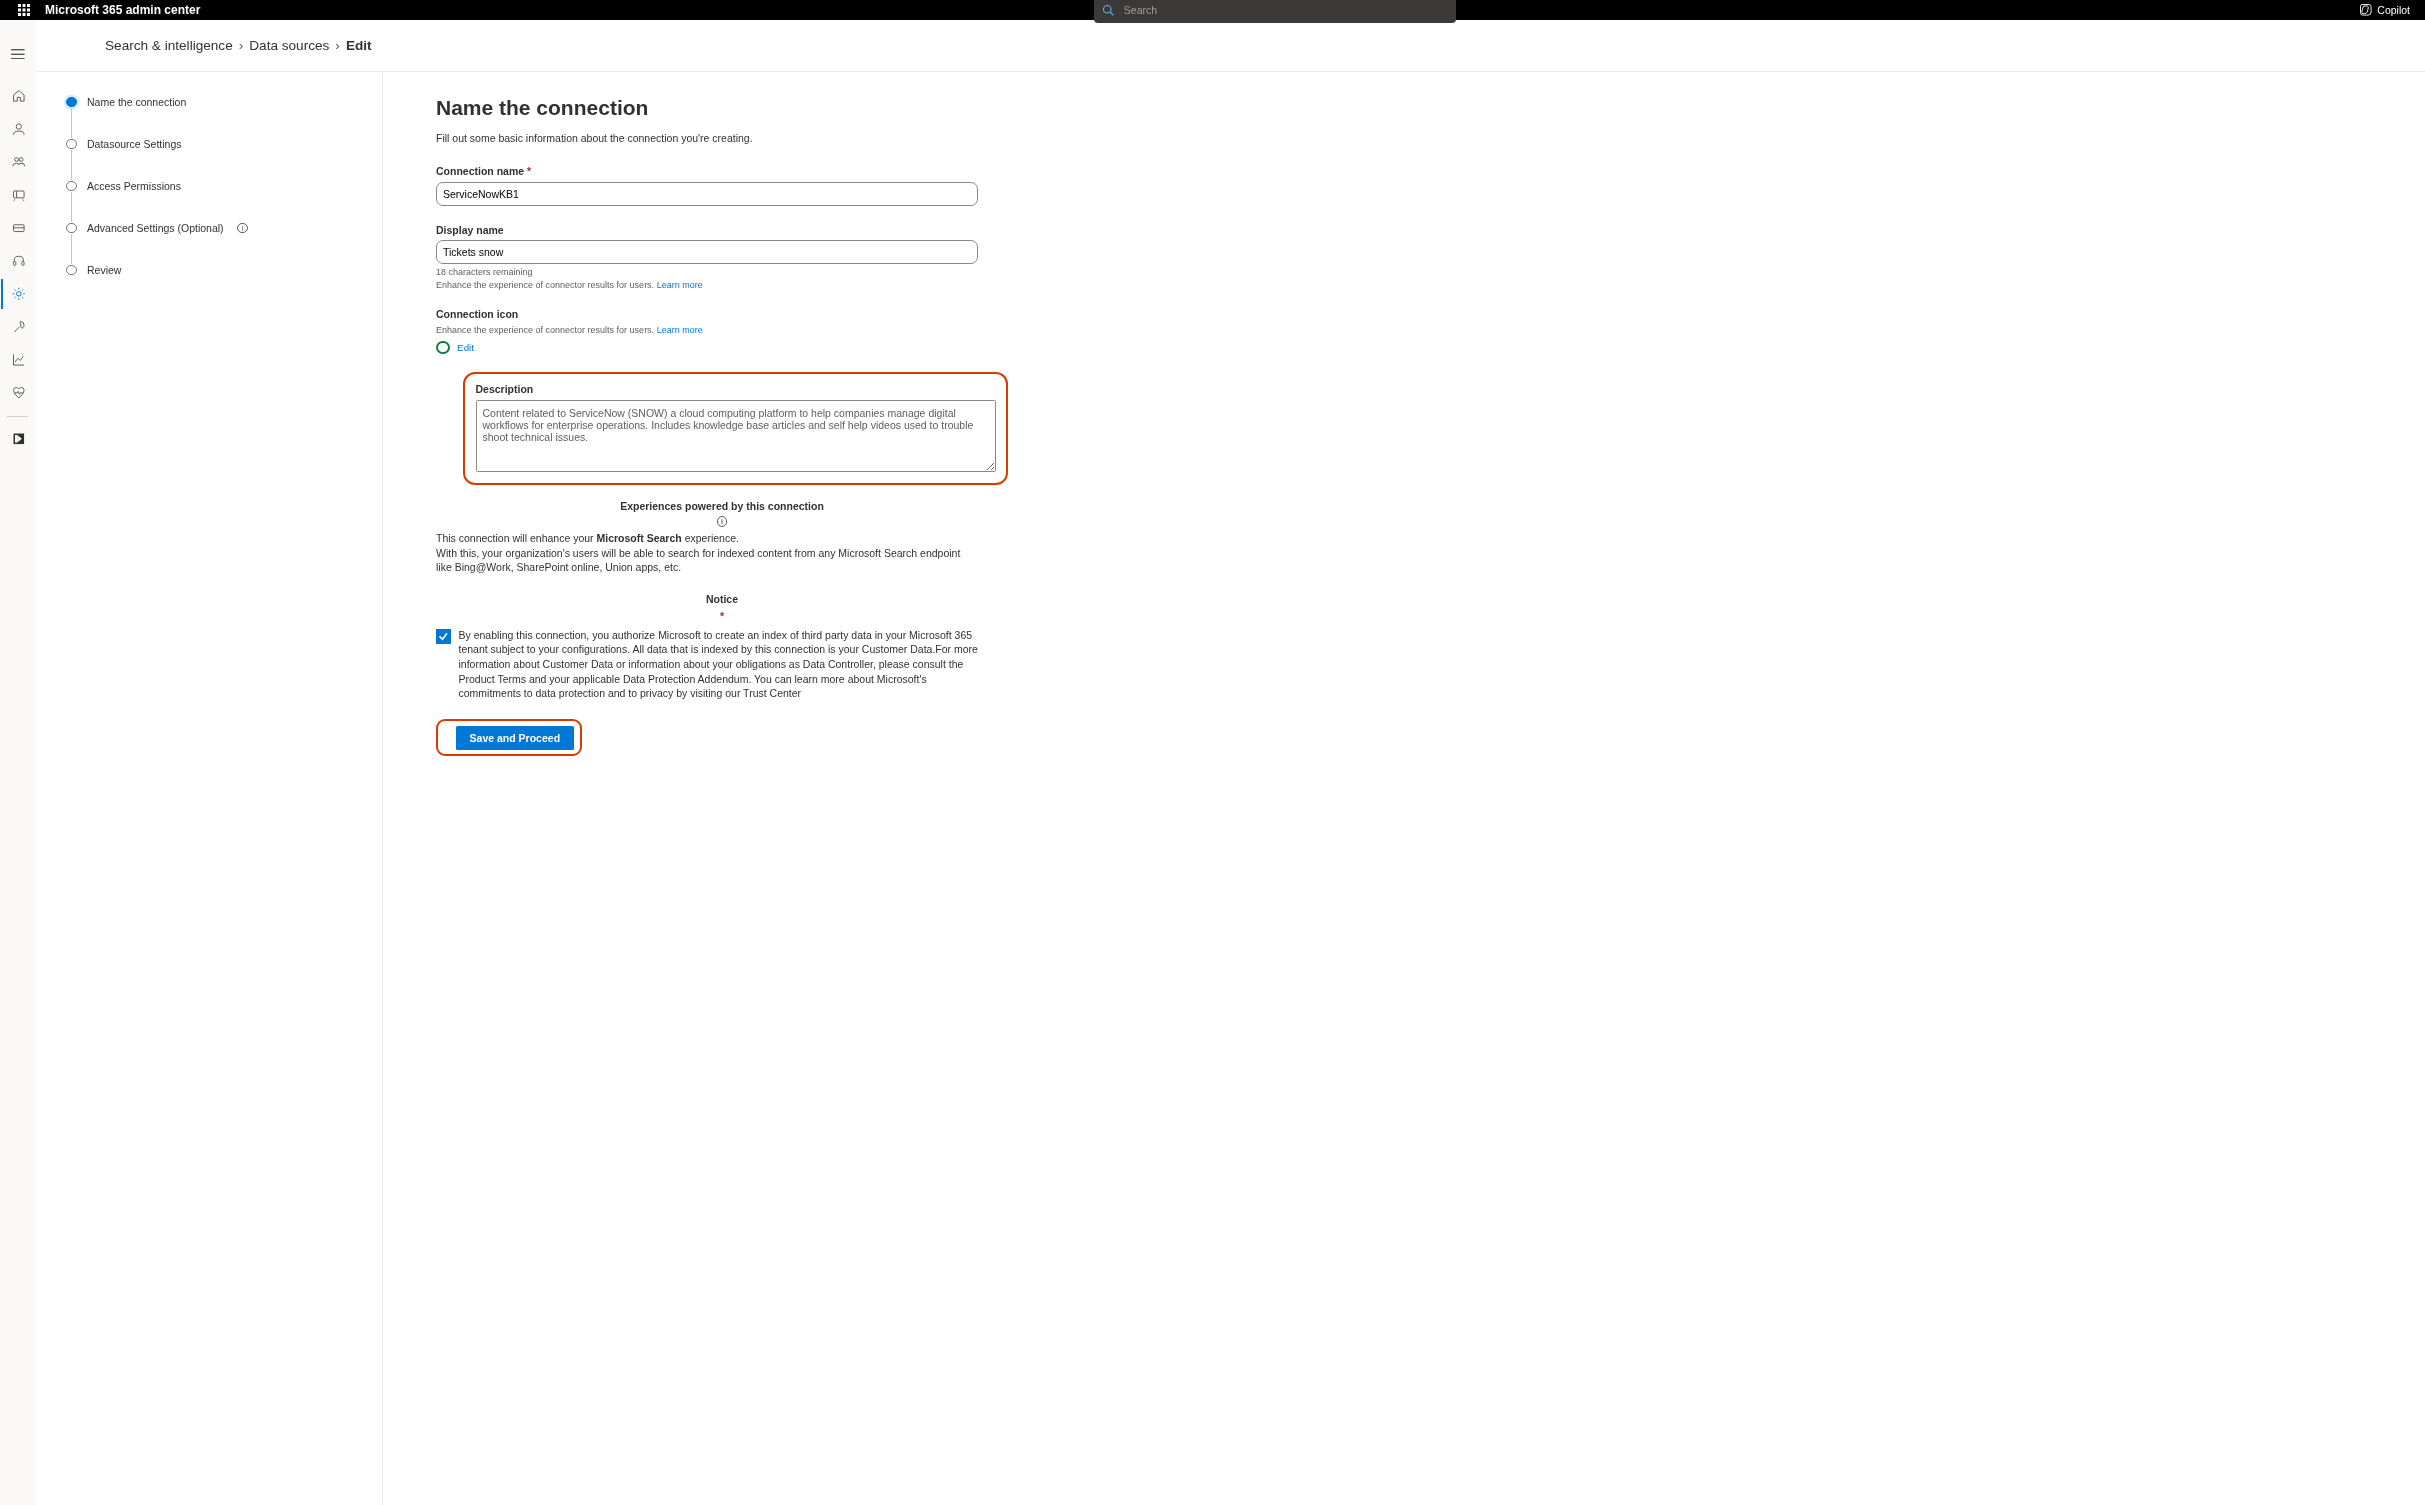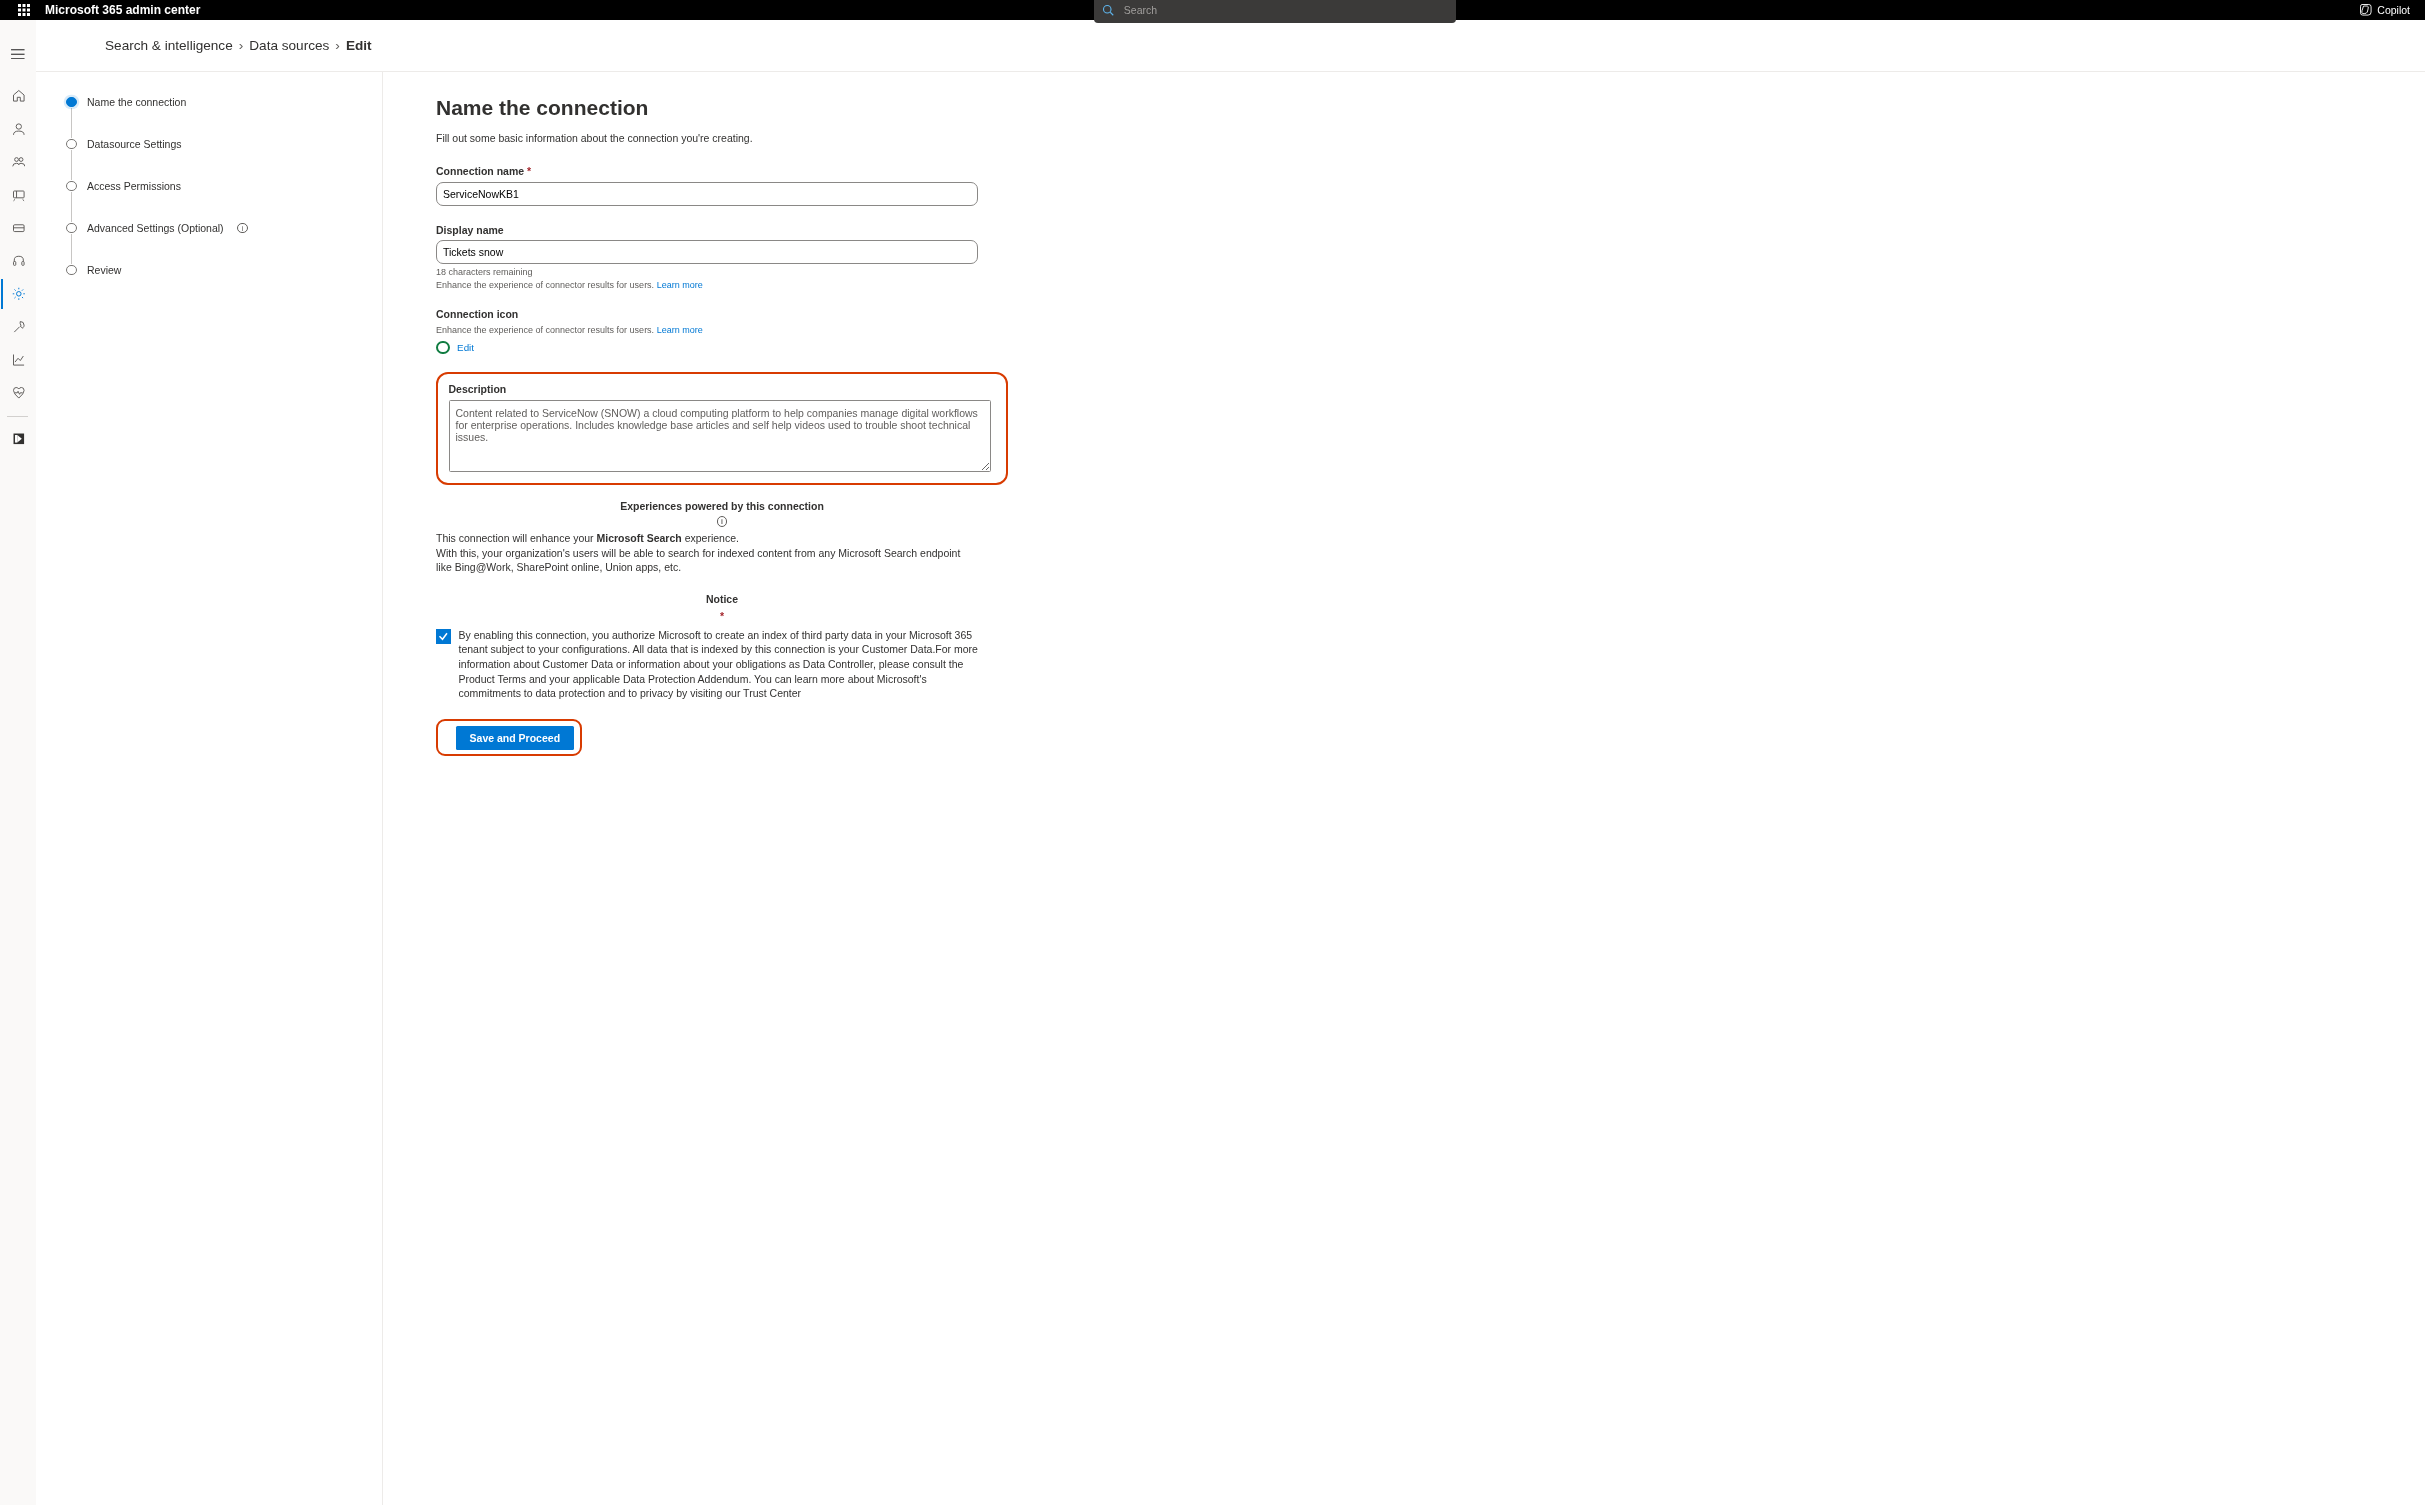--- a/index.html
+++ b/index.html
@@ -312,20 +312,21 @@
   font-size: 9.8px;
   cursor: pointer;
 }
 
 .highlight-box {
   border: 2.3px solid #d83b01;
   border-radius: 12px;
   padding: 9px 10.5px;
   margin-bottom: 15px;
   max-width: 573px;
+  margin-left: 27px;
 }
 
 .highlight-box-small {
   border: 2.3px solid #d83b01;
   border-radius: 9px;
   padding: 4.5px 6px;
   display: inline-block;
 }
 
 .section-label {

